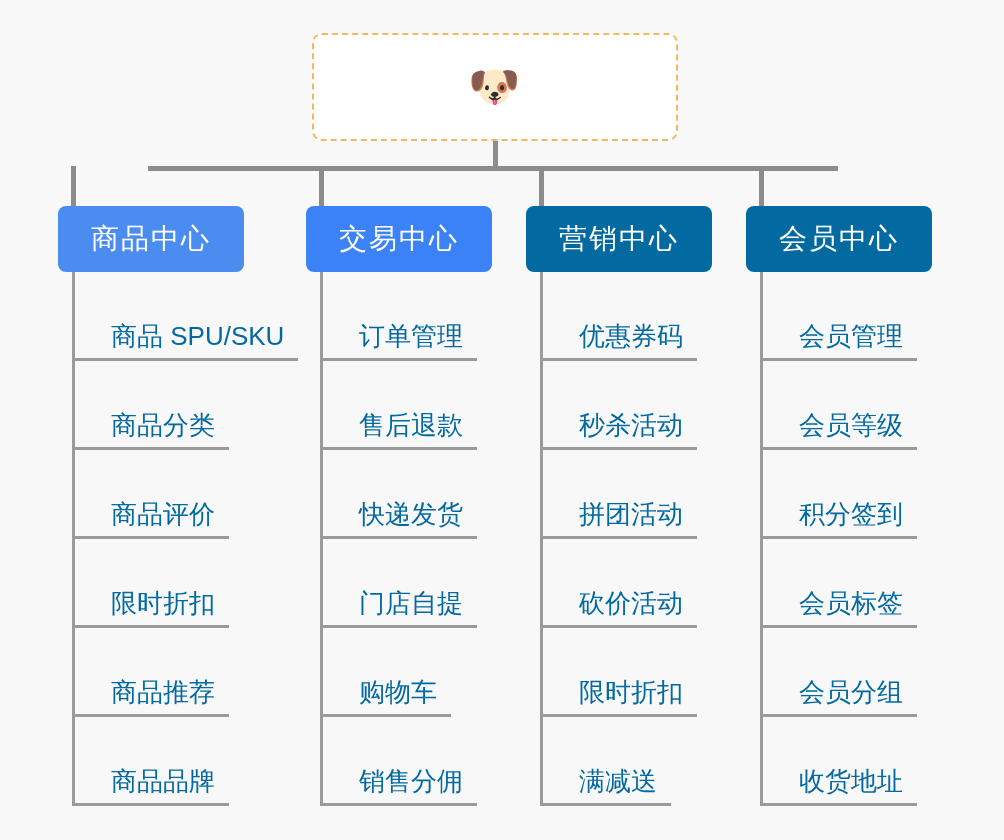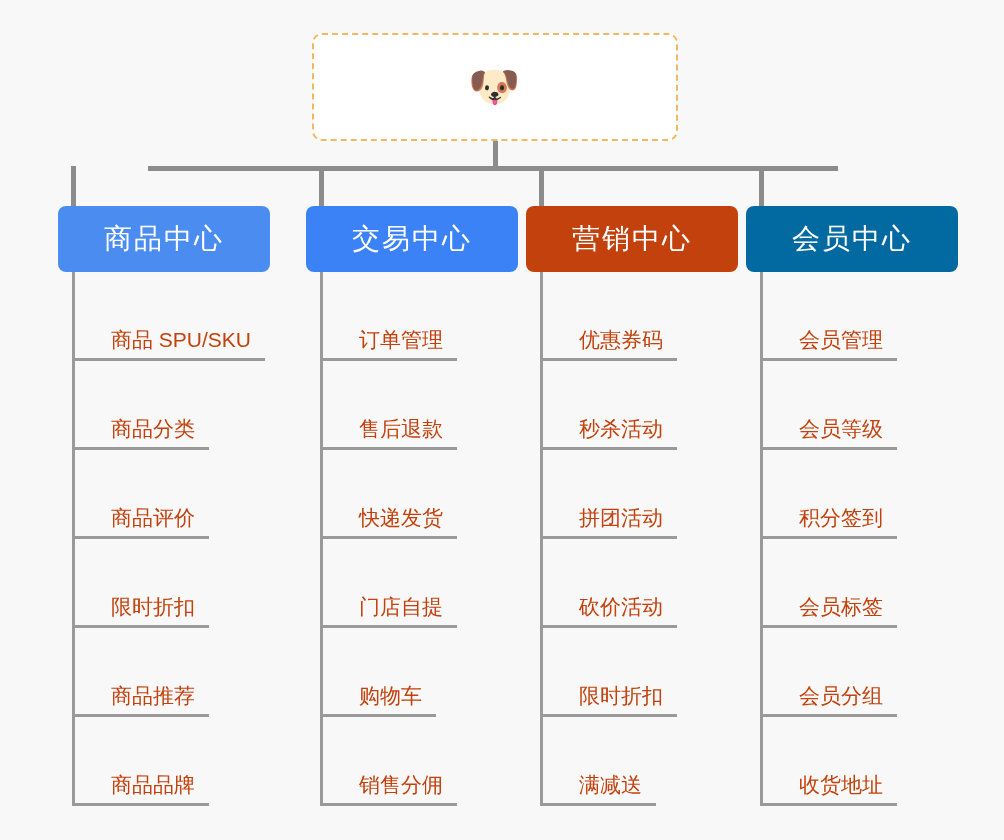--- a/index.html
+++ b/index.html
@@ -66,21 +66,21 @@
     top: 166px;
     width: 690px;
   }
   
   .drop { top: 166px; height: 40px; }
 
   
   .cat-header {
     position: absolute;
     top: 206px;
-    width: 212px;
+    width: 186px;
     height: 66px;
     border-radius: 8px;
     display: flex;
     align-items: center;
     justify-content: center;
   }
   .cat-header-label {
     font-size: 28px;
     color: #ffffff;
     letter-spacing: 2px;
@@ -105,22 +105,22 @@
   }
   .leaf-inner {
     position: absolute;
     bottom: 0;
     left: 0;
     padding: 0 14px 6px 36px;
     border-bottom: 3px solid #9a9a9a;
     white-space: nowrap;
   }
   .leaf-label {
-    font-size: 21px;
-    color: #c2410c;
+    font-size: 26px;
+    color: #0369a1;
     line-height: 1.15;
     white-space: nowrap;
   }
 </style>
 </head>
 <body>
 
 <div id="canvas">
 
   <div class="root-node">
@@ -175,21 +175,21 @@
           <div class="leaf-inner"><span class="leaf-label">门店自提</span></div>
         </div>
         <div class="leaf" style="top: 356px;">
           <div class="leaf-inner"><span class="leaf-label">购物车</span></div>
         </div>
         <div class="leaf" style="top: 445px;">
           <div class="leaf-inner"><span class="leaf-label">销售分佣</span></div>
         </div>
       </div>
       <div class="conn conn-v drop" style="left: 539px;"></div>
-      <div class="cat-header" style="left: 526px; background: #c2410c;">
+      <div class="cat-header" style="left: 526px; background: #0369a1;">
         <span class="cat-header-label">营销中心</span>
       </div>
       <div class="column" style="left: 540px;">
         <div class="spine" style="height: 534px;"></div>
         <div class="leaf" style="top: 0px;">
           <div class="leaf-inner"><span class="leaf-label">优惠券码</span></div>
         </div>
         <div class="leaf" style="top: 89px;">
           <div class="leaf-inner"><span class="leaf-label">秒杀活动</span></div>
         </div>

